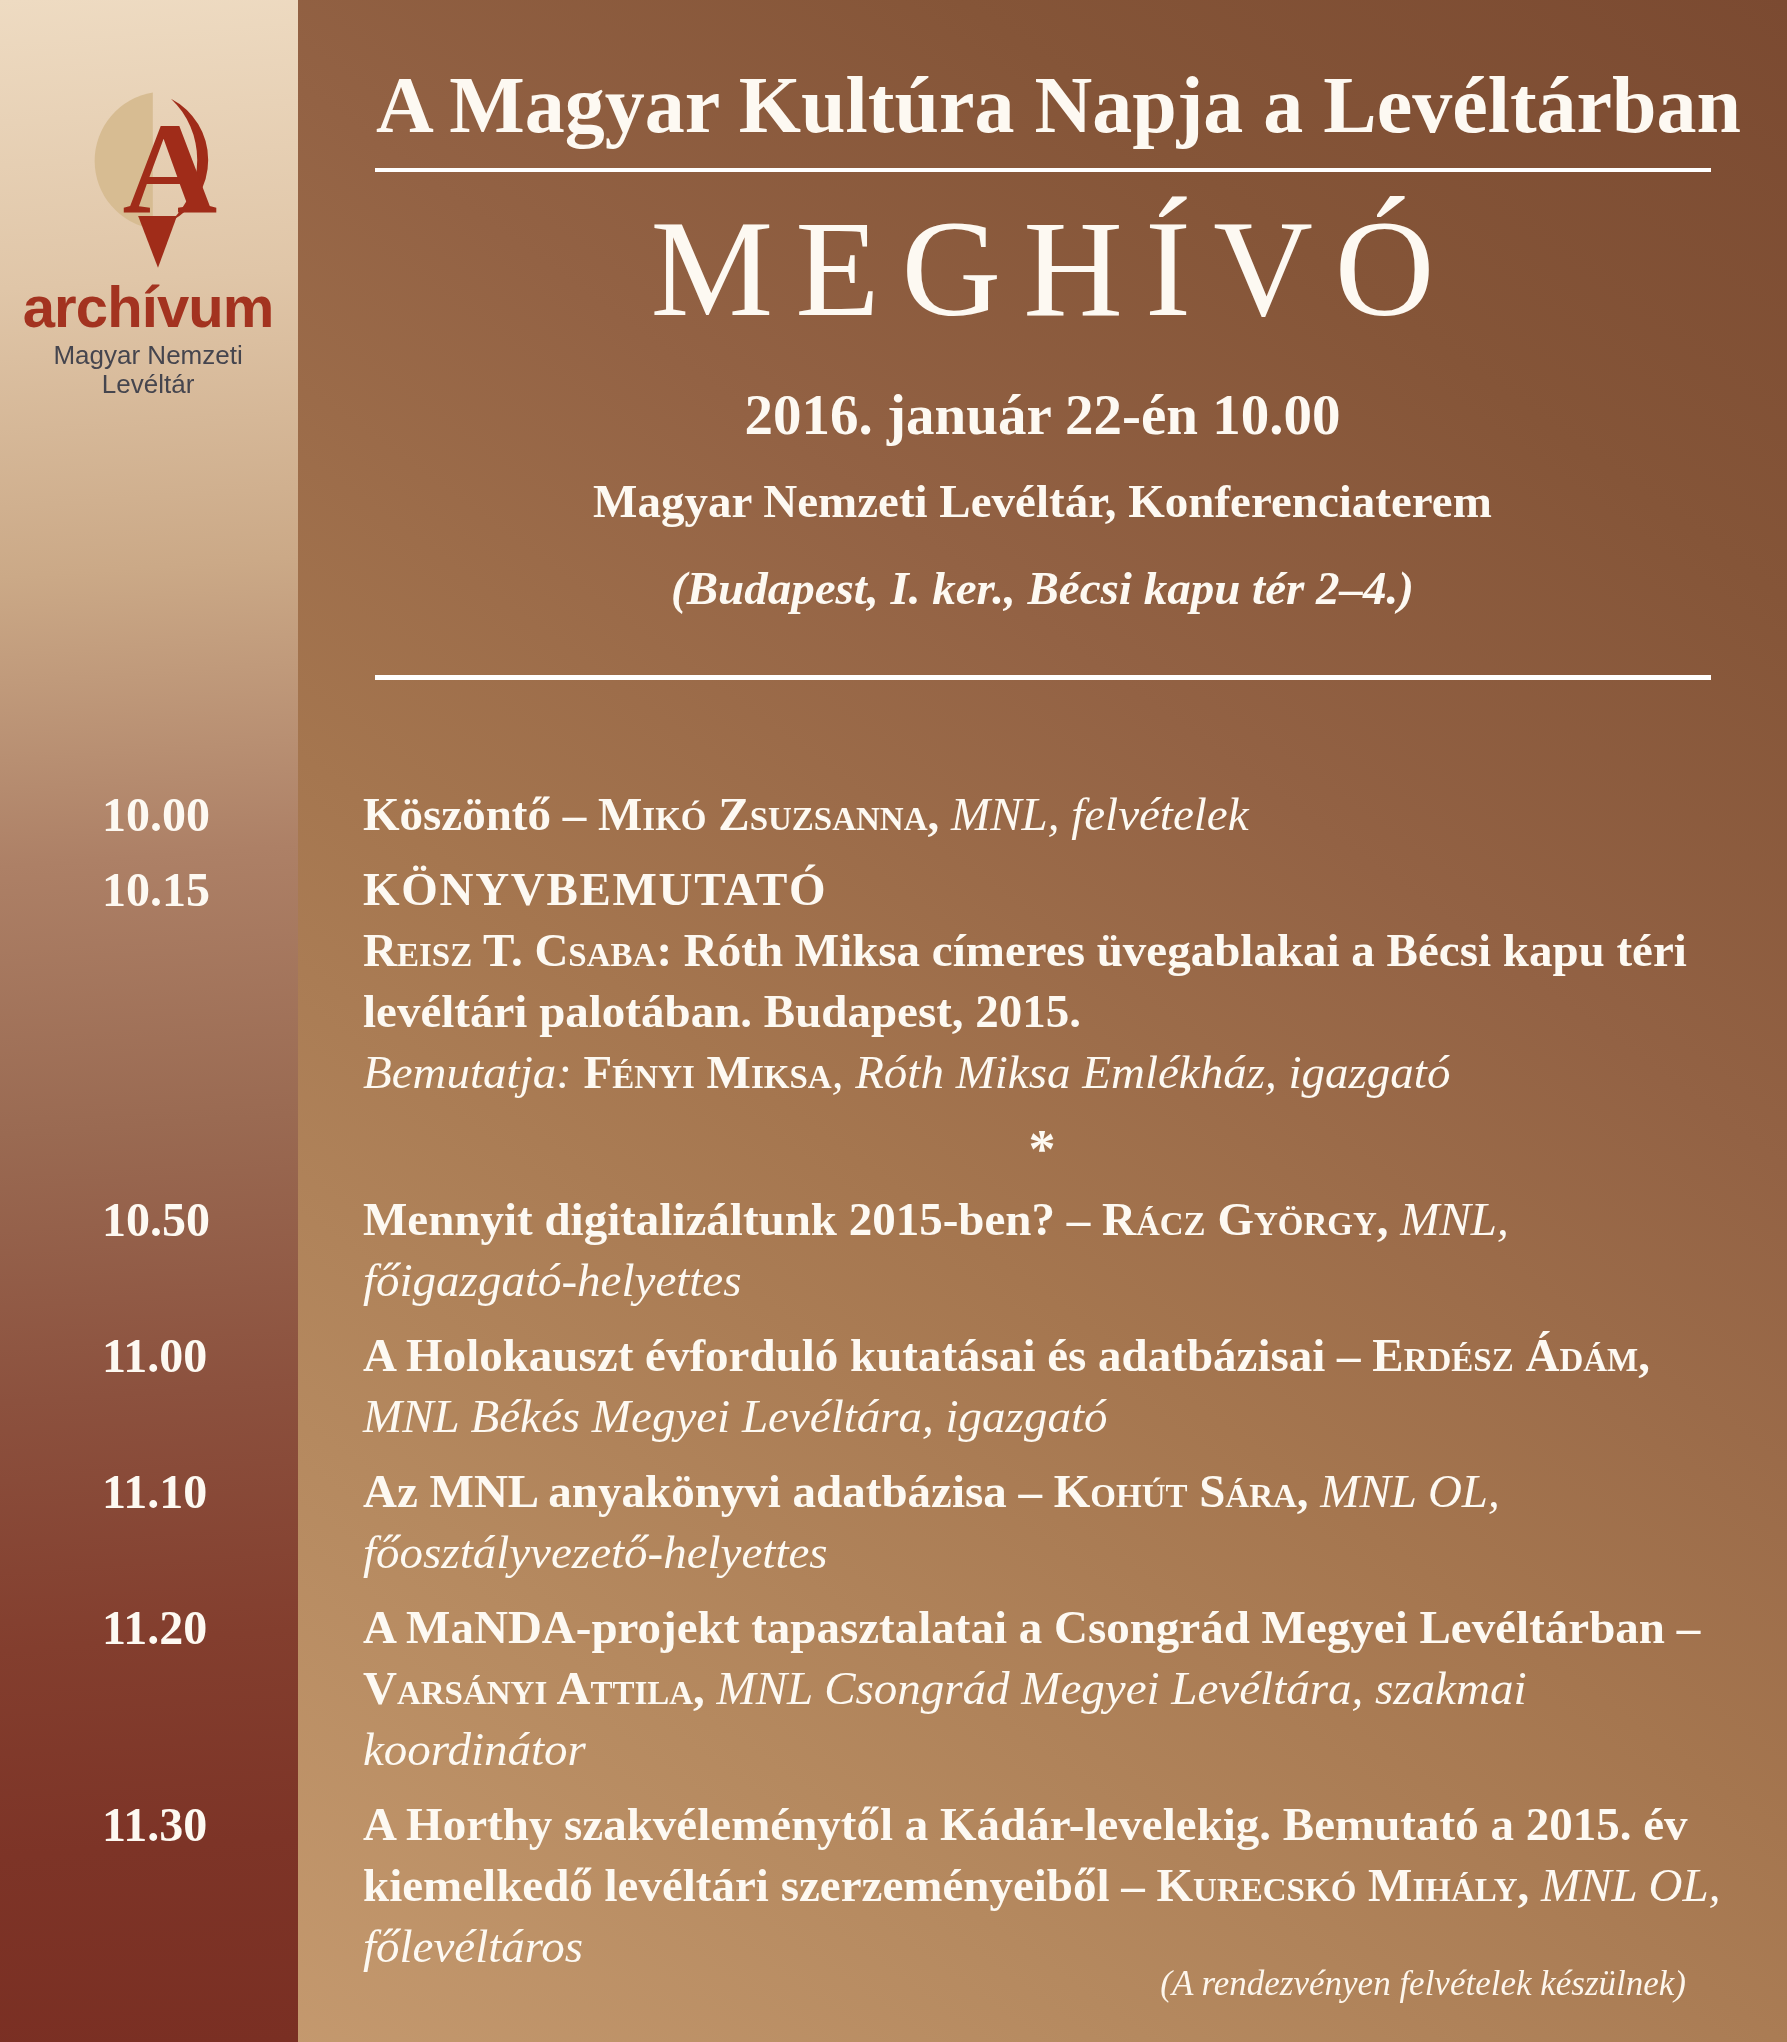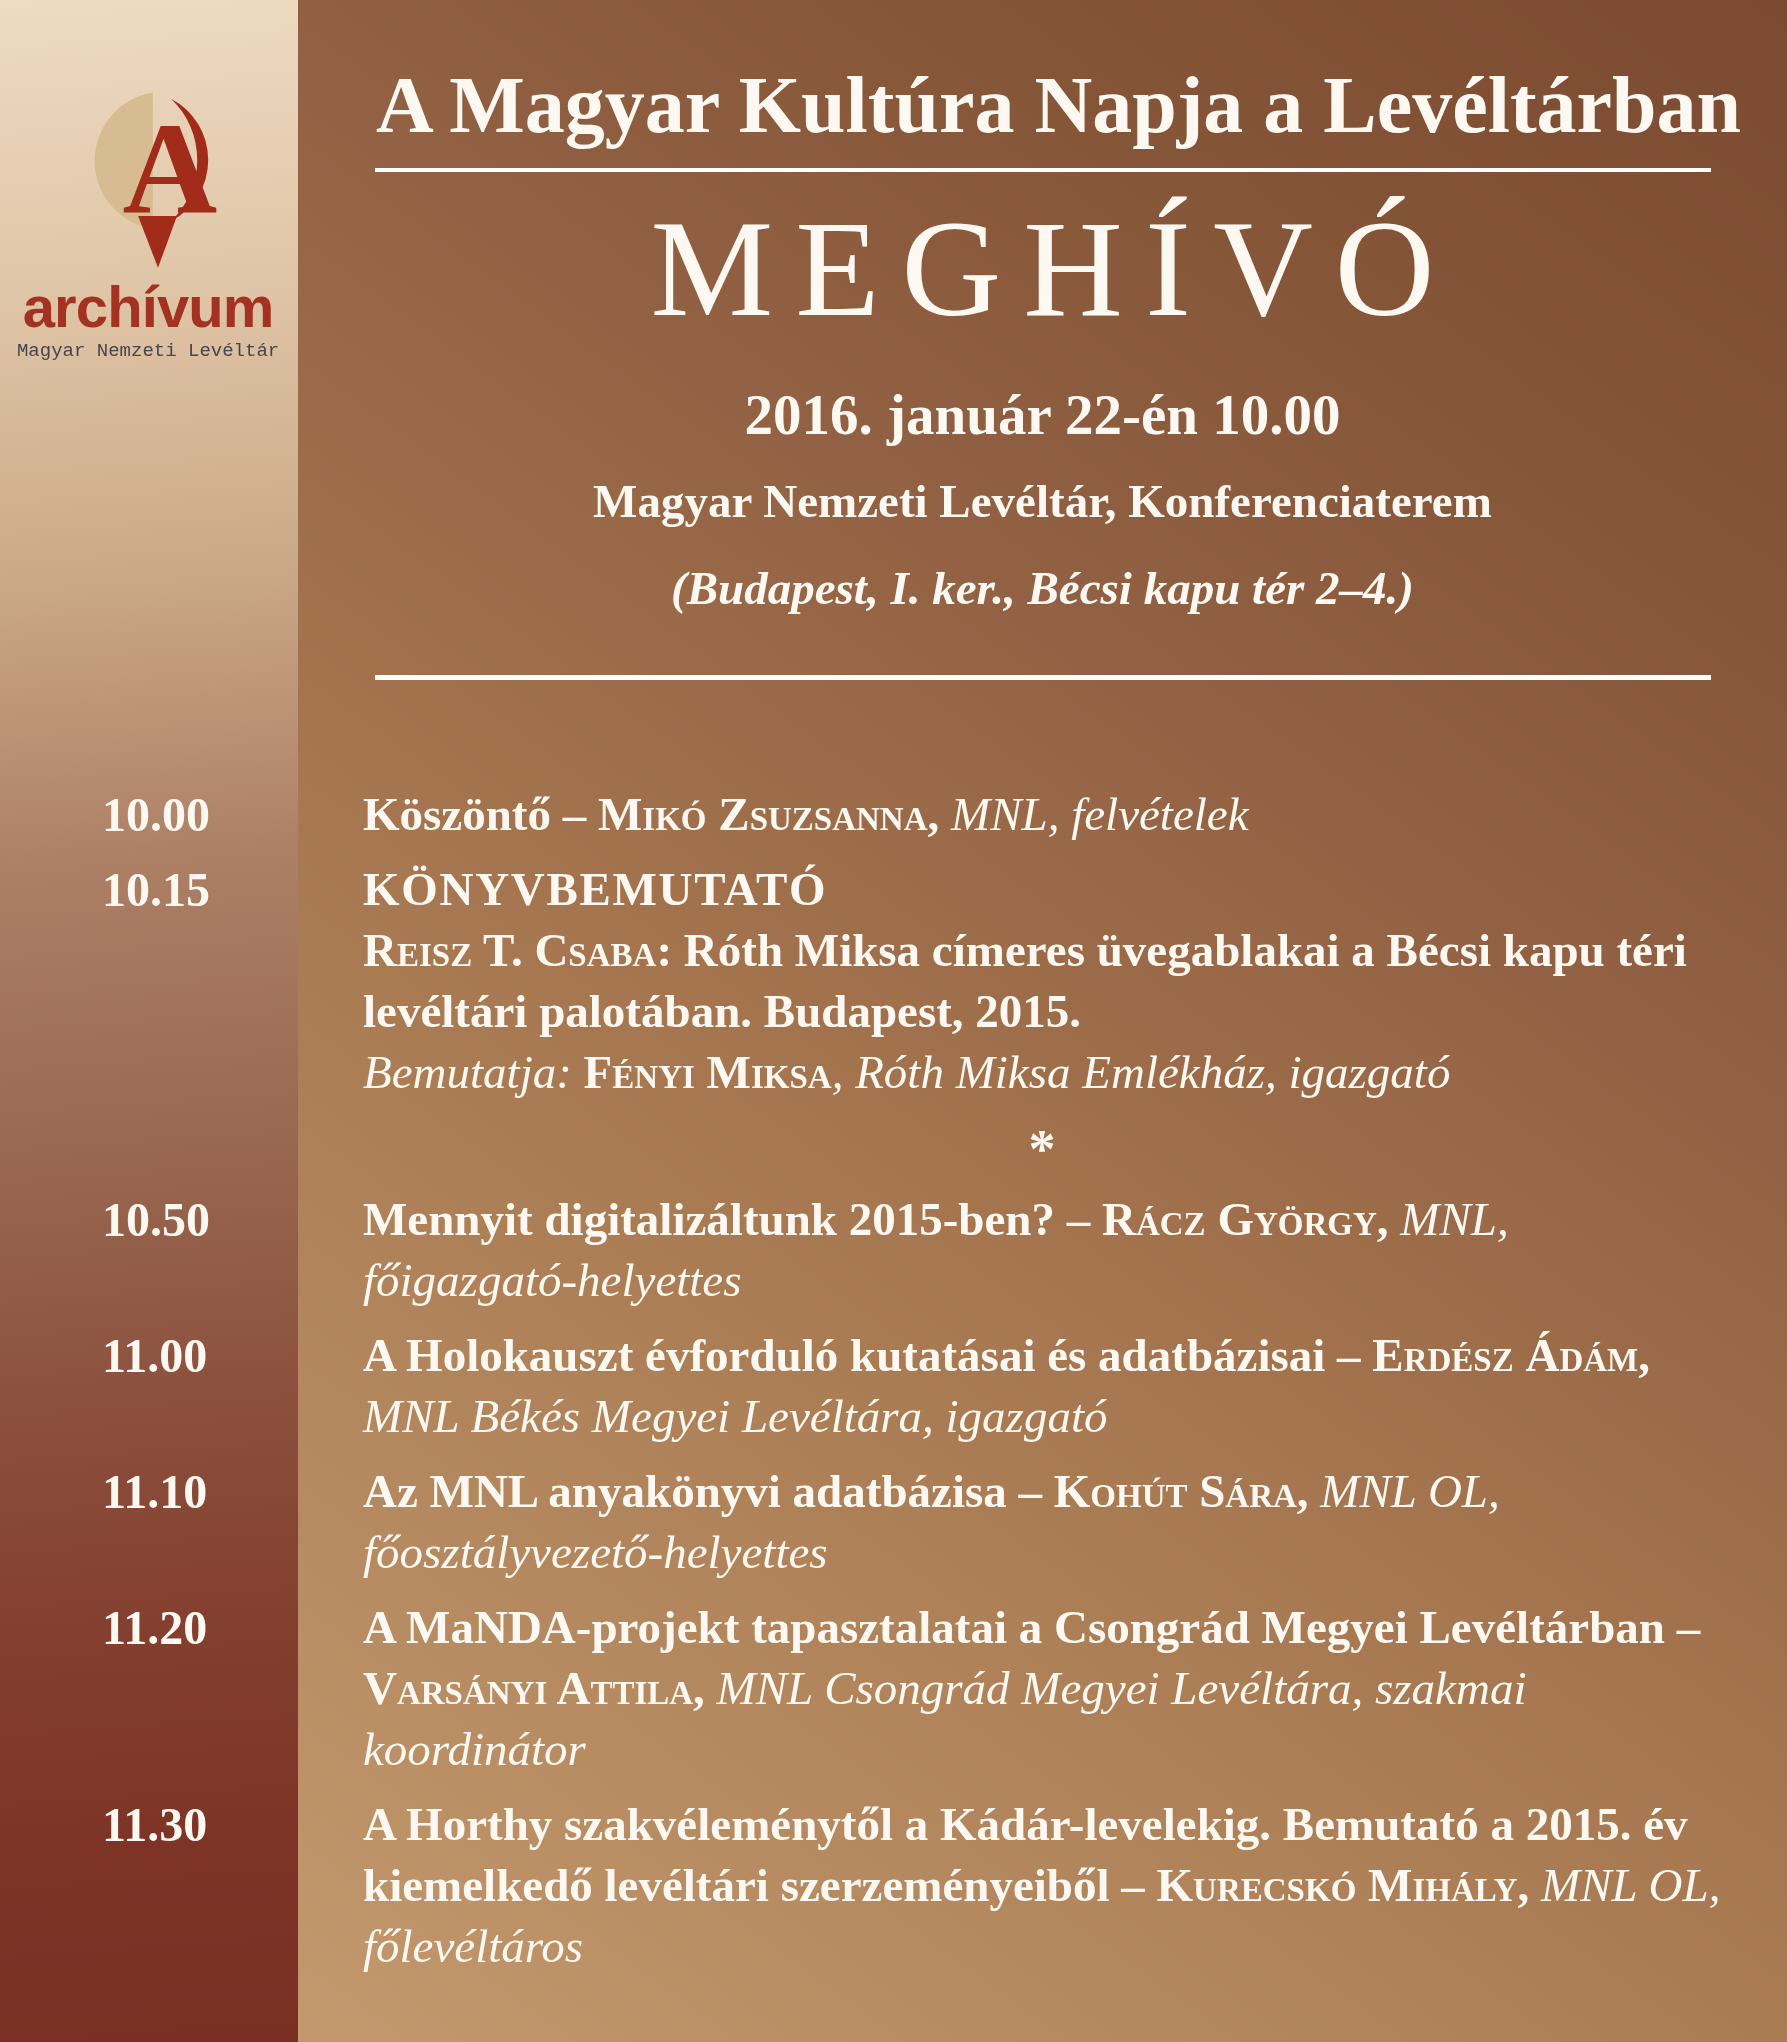--- a/index.html
+++ b/index.html
@@ -18,22 +18,22 @@
   }
   
   .logo-block{position:absolute;left:15.6px;top:90px;width:265px;text-align:center;}
   .logo-mark{display:block;margin:0 auto;}
   .logo-brand{
     font-family:"Liberation Sans",sans-serif;
     font-weight:700;font-size:58px;line-height:1;
     color:#a33320;letter-spacing:-0.9px;margin-top:5.2px;
   }
   .logo-sub{
-    font-family:Liberation Mono, monospace;
-    font-size:19px;line-height:1.1;color:#45454e;margin-top:5.2px;
+    font-family:Liberation Sans, sans-serif;
+    font-size:26px;line-height:1.1;color:#45454e;margin-top:5.2px;
   }
   
   .header{position:absolute;left:298px;top:0;width:1489px;text-align:center;}
   .event-title{margin-top:61px;font-size:80px;font-weight:700;line-height:1.1;padding-left:32px;}
   .rule{width:1336px;height:4.3px;background:#ffffff;margin:19px auto 0;}
   .main-title{margin-top:25px;font-size:138px;font-weight:400;letter-spacing:.16em;padding-left:.16em;line-height:1.05;}
   .date-line{margin-top:43px;font-size:57px;font-weight:700;line-height:1.05;}
   .venue-line{margin-top:31px;font-size:47px;font-weight:700;line-height:1.1;}
   .address-line{margin-top:35px;font-size:47px;font-style:italic;font-weight:700;line-height:1.1;}
   .rule2{margin-top:61px;}
@@ -138,15 +138,16 @@
 
     <div class="row">
       <div class="time-cell">11.30</div>
       <div class="content-cell">
         <p><span class="seg-b">A Horthy szakvéleménytől a Kádár-levelekig. Bemutató a 2015. év kiemelkedő levéltári szerzeményeiből – </span><span class="seg-sc">Kurecskó Mihály</span><span class="seg-b">, </span><span class="seg-i">MNL OL, főlevéltáros</span></p>
       </div>
     </div>
 
   </div>
 
+  <div class="footnote">(A rendezvényen felvételek készülnek)</div>
 
 </div>
 
 
 </body></html>

